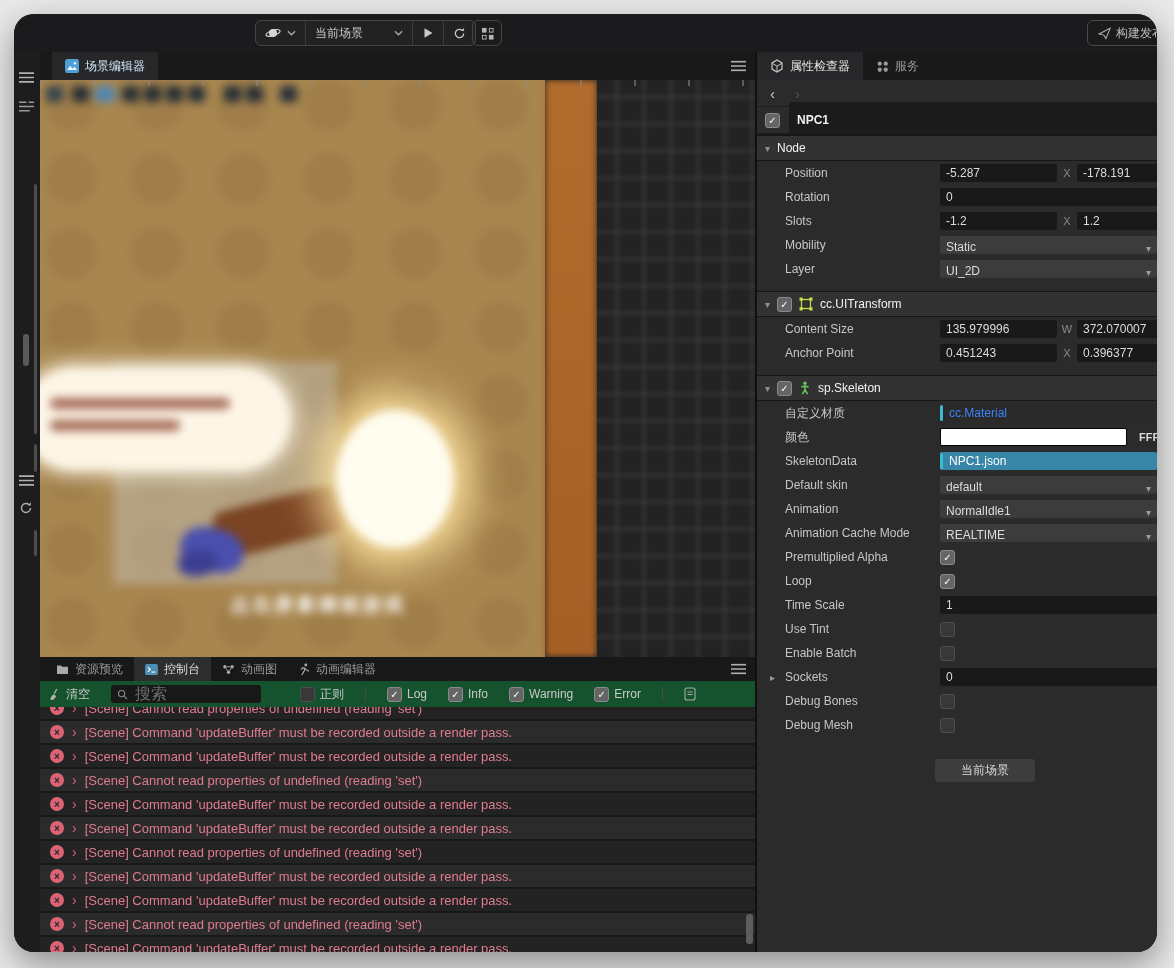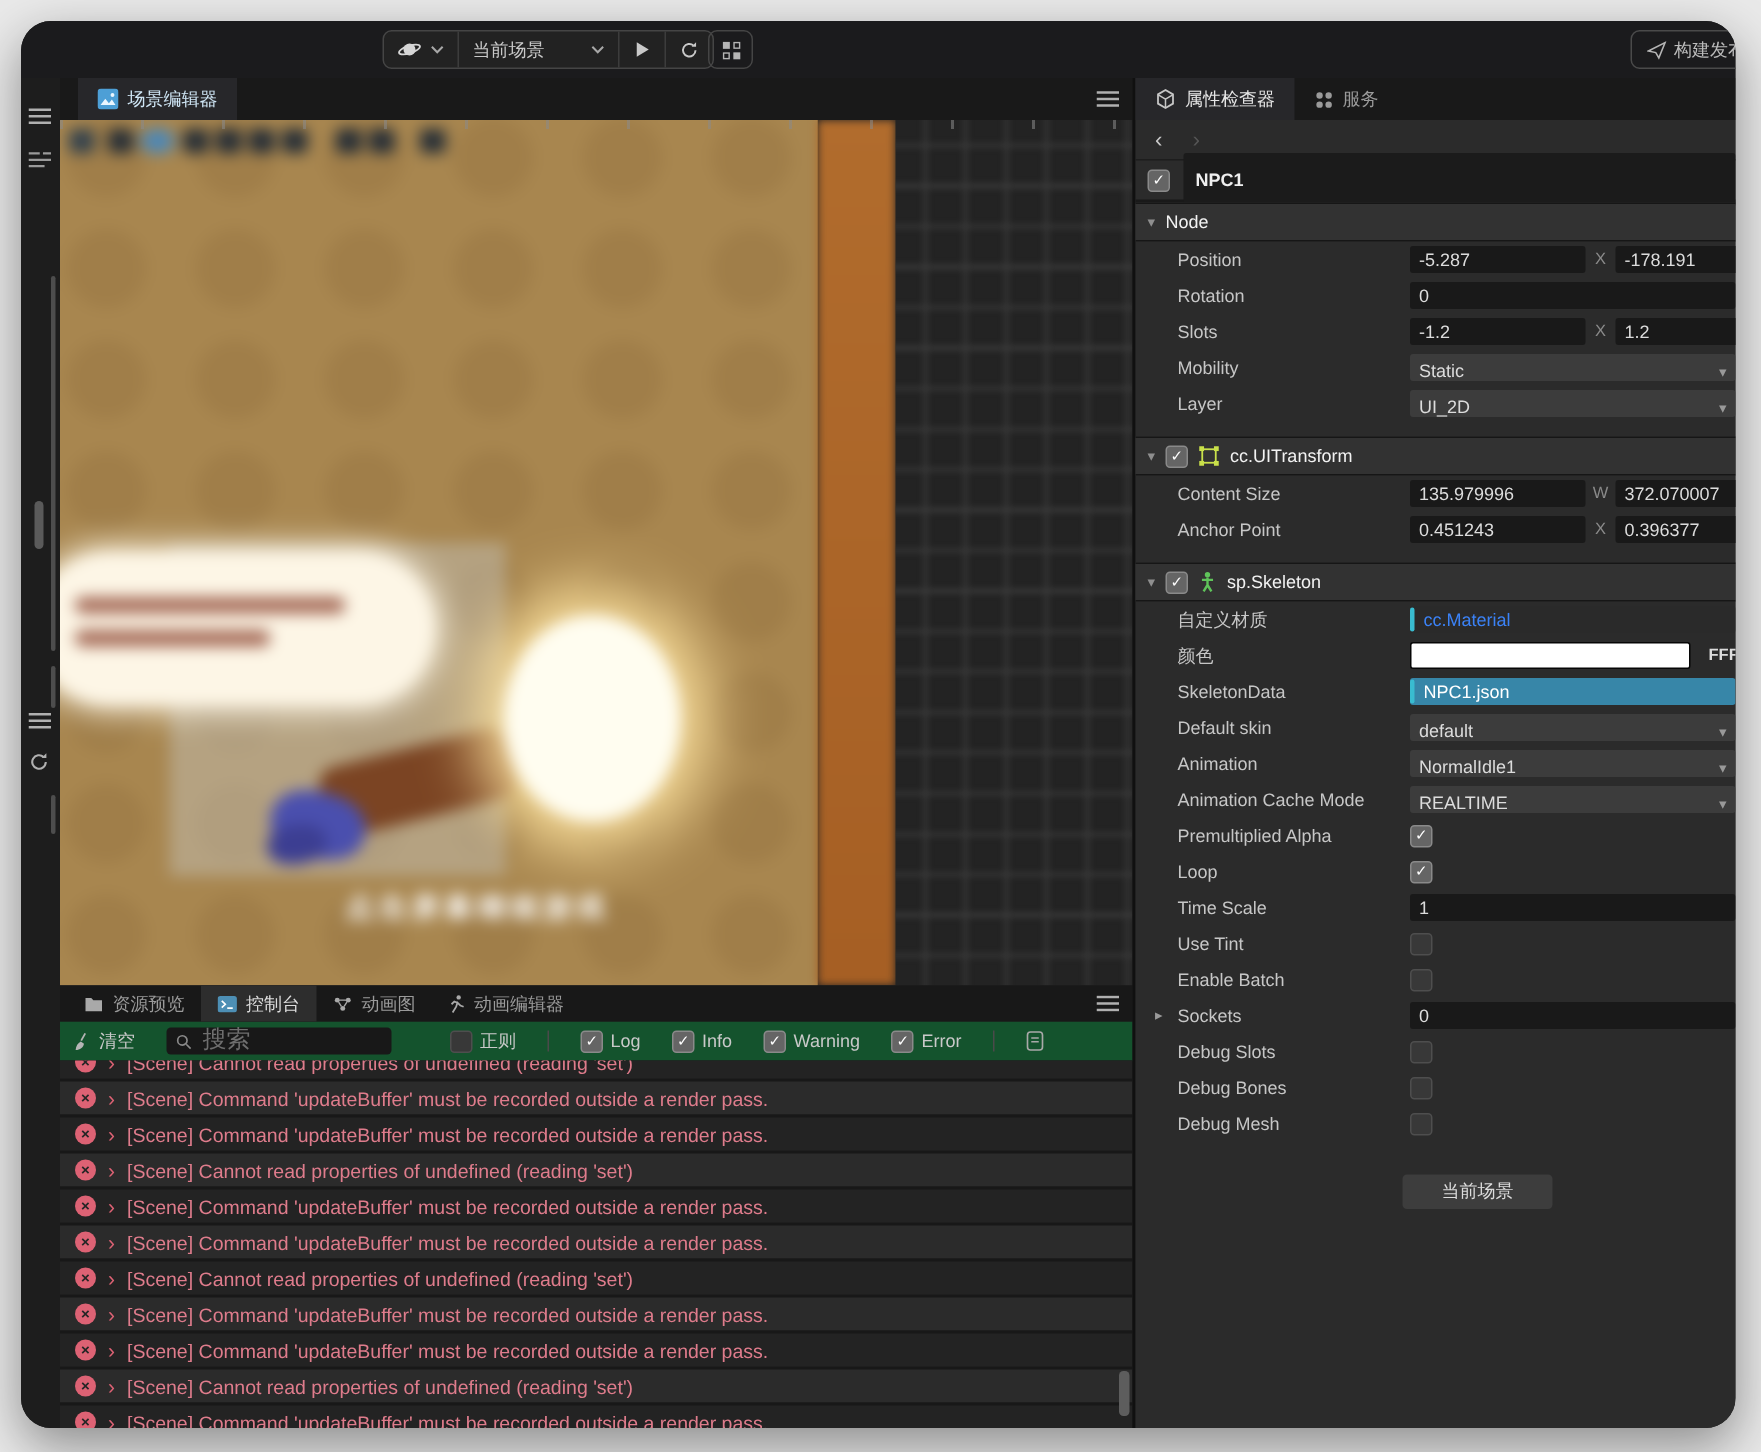--- a/index.html
+++ b/index.html
@@ -559,26 +559,20 @@
         </div>
     </div>
     <div class="prow">
       <span class="expander"></span>
       <span class="plabel">Sockets</span>
       <div class="pvals">
           <div class="pin pfull">0</div>
         </div>
     </div>
     <div class="prow">
-      <span class="plabel">Debug Slots</span>
-      <div class="pvals">
-          <span class="cb"></span>
-        </div>
-    </div>
-    <div class="prow">
       <span class="plabel">Debug Bones</span>
       <div class="pvals">
           <span class="cb"></span>
         </div>
     </div>
     <div class="prow">
       <span class="plabel">Debug Mesh</span>
       <div class="pvals">
           <span class="cb"></span>
         </div>

